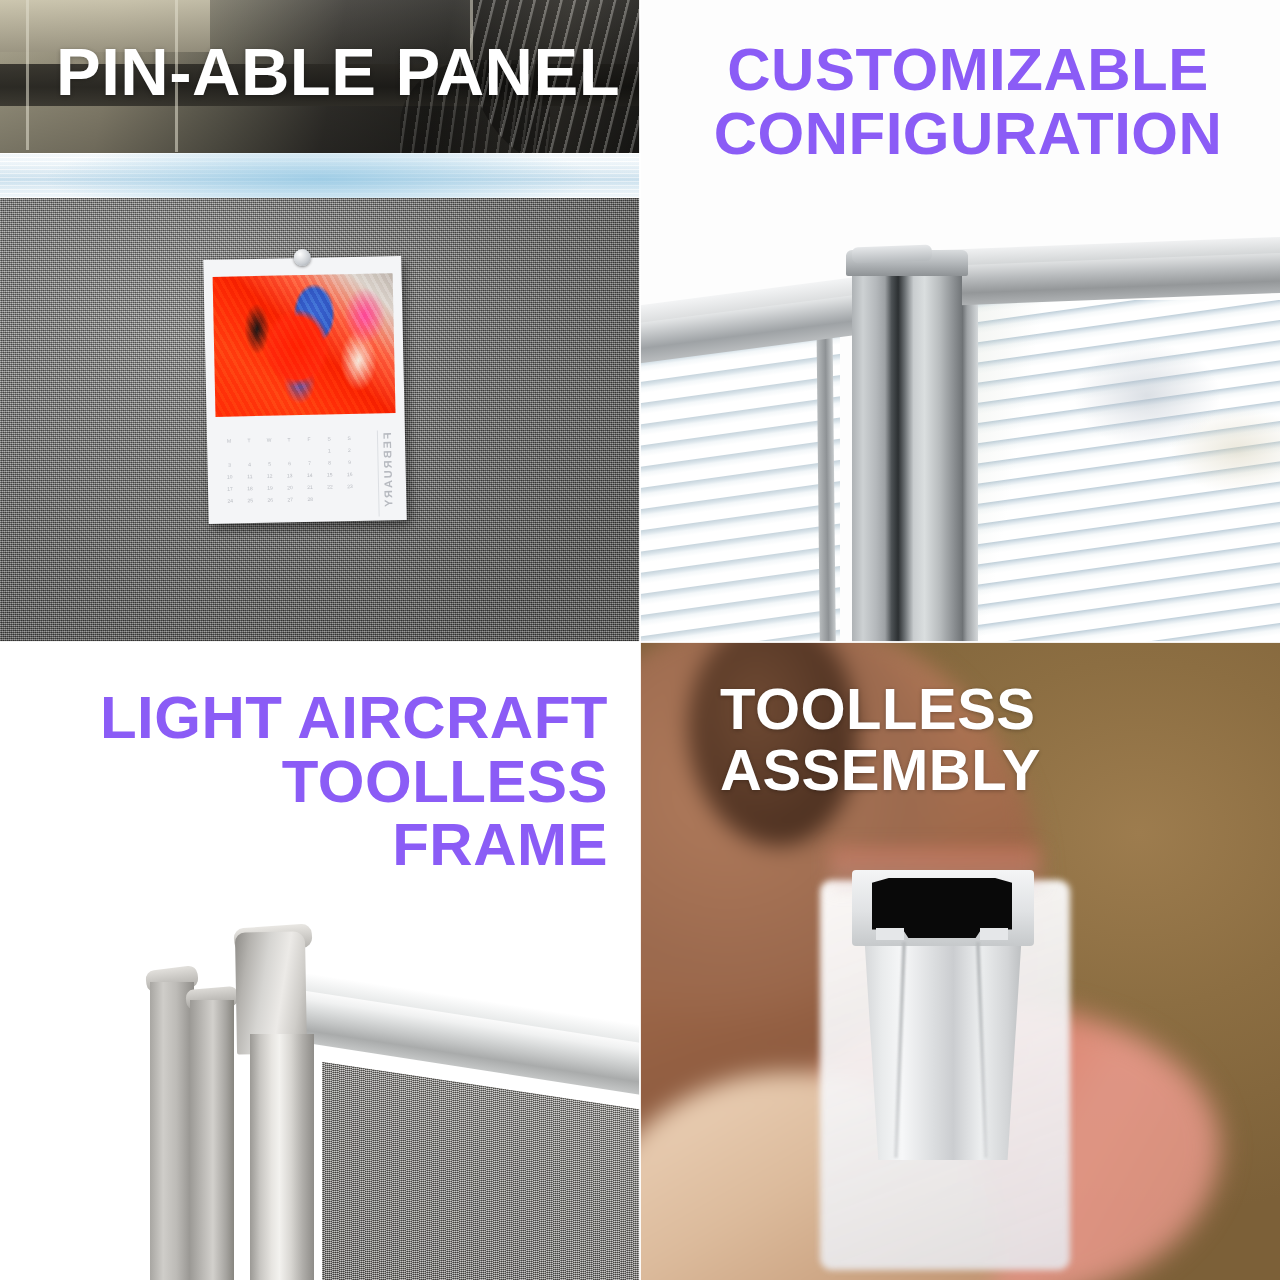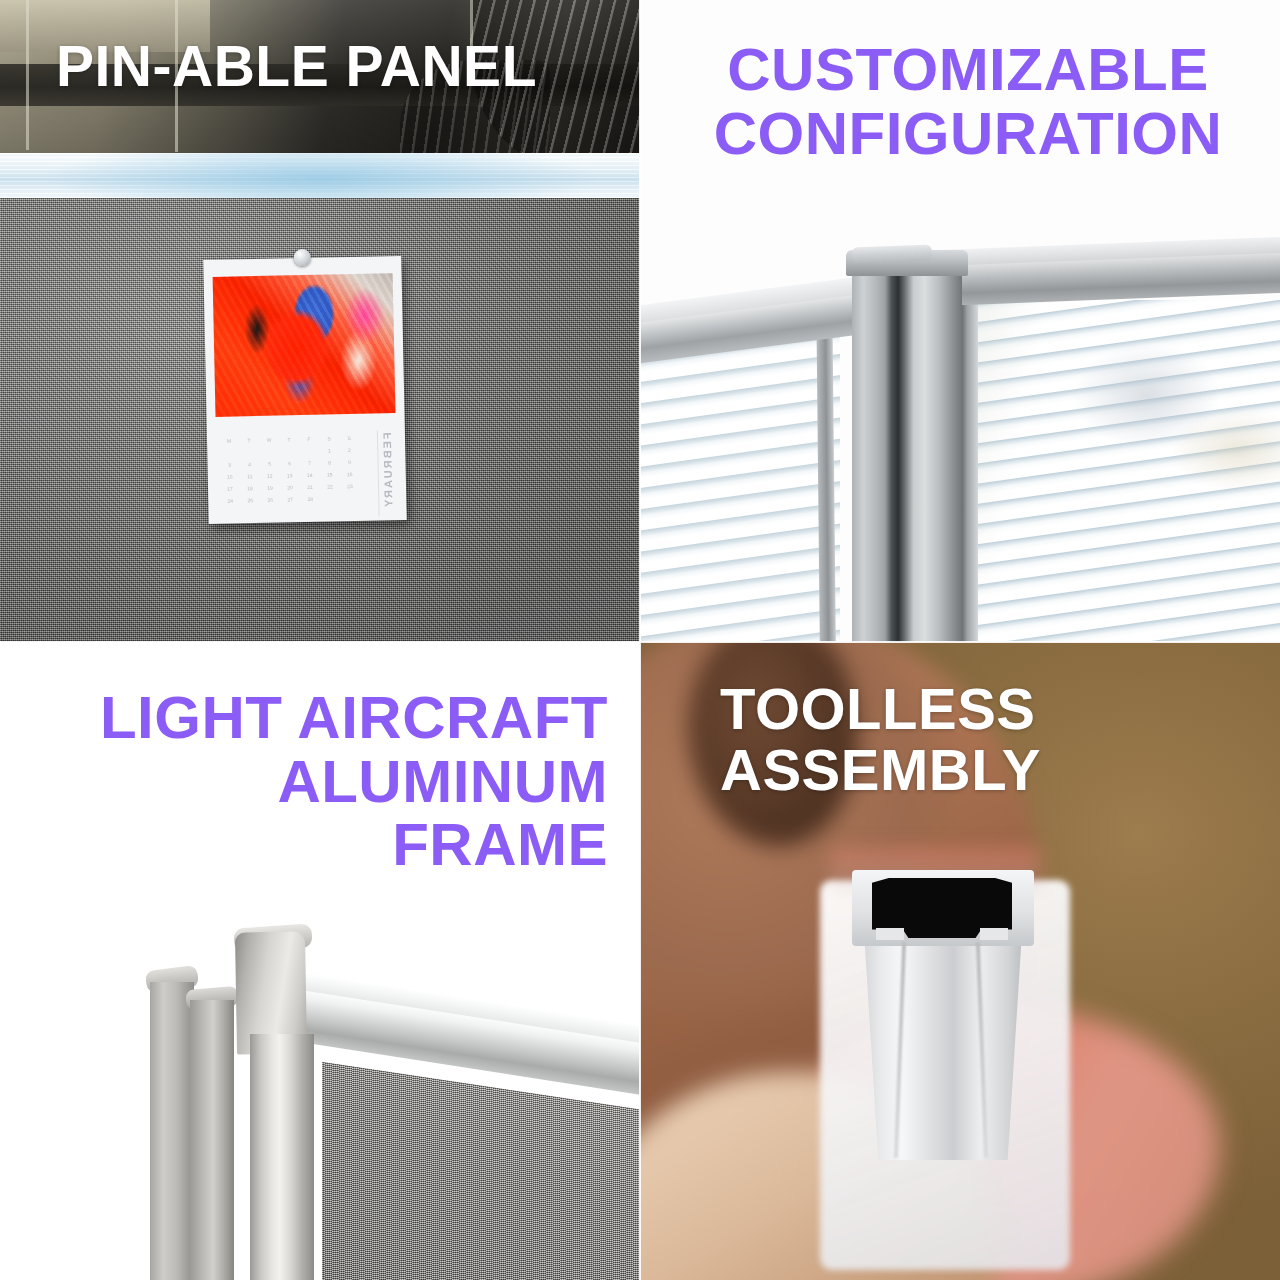--- a/index.html
+++ b/index.html
@@ -29,21 +29,21 @@
     position: absolute;
     font-weight: 700;
     letter-spacing: 0.5px;
     line-height: 1.06;
     white-space: pre-line;
     z-index: 40;
   }
   .headline.white { color: #ffffff; text-shadow: 0 1px 4px rgba(0,0,0,.28); }
   .headline.blue  { color: #8b5cf6; margin-left: 8px; }
 
-  #hl-tl { left: 56px;  top: 36px;  font-size: 57px; }
+  #hl-tl { left: 56px;  top: 36px;  font-size: 67px; }
   #hl-tr { left: 0;  top: 38px; width: 640px; text-align: center; font-size: 60px; padding: 0 18px; }
   #hl-bl { left: 0;  top: 44px; width: 620px; text-align: right; font-size: 60px; padding-right: 20px; }
   #hl-br { left: 0;  top: 36px; width: 640px; text-align: left; font-size: 58px; padding-left: 80px; }
 
   
   .tl-ceiling {
     position: absolute; left:0; top:0; width:640px; height:160px;
     background:
       linear-gradient(180deg, rgba(255,255,255,.10) 0%, rgba(0,0,0,.18) 45%, rgba(0,0,0,.35) 100%),
       linear-gradient(100deg, #b9b39a 0%, #a49d86 18%, #6d6a5c 36%, #3a3833 52%, #2a2925 68%, #4a4740 86%, #2e2d29 100%);
@@ -474,21 +474,21 @@
     <div class="bl-post-back-cap"></div>
     <div class="bl-post-back"></div>
     <div class="bl-post-mid-cap"></div>
     <div class="bl-post-mid"></div>
 
     <div class="bl-corner-top"></div>
     <div class="bl-corner-block"></div>
     <div class="bl-post-main"></div>
 
     <div class="headline blue" id="hl-bl">LIGHT AIRCRAFT
-ALUMINUM
+TOOLLESS
 FRAME</div>
   </div>
 
   <div class="quad" id="q-br">
     <div class="br-bg"></div>
     <div class="br-bg-blur">
       <div class="br-hand"></div>
       <div class="br-ear"></div>
       <div class="br-finger"></div>
       <div class="br-thumb"></div>

